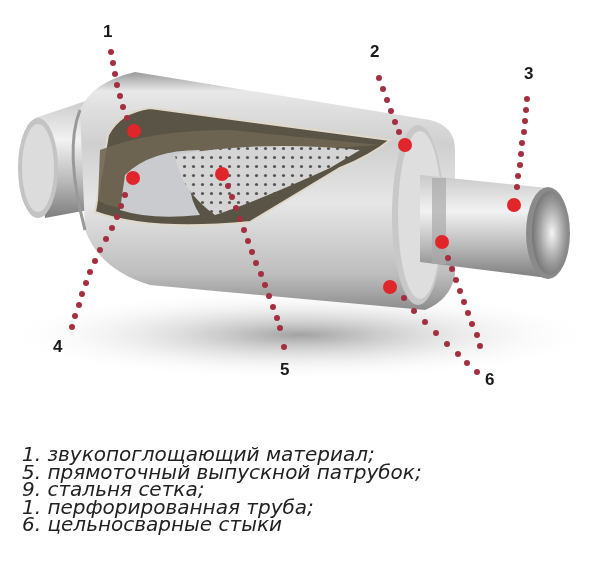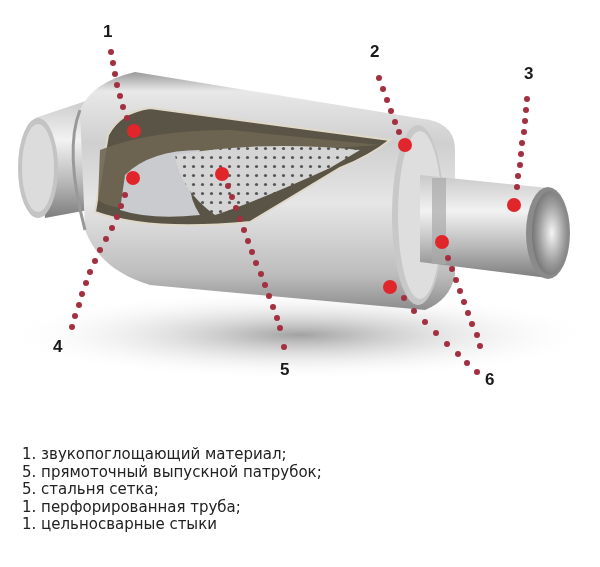--- a/index.html
+++ b/index.html
@@ -1,19 +1,19 @@
 <!DOCTYPE html>
 <html><head>
 <meta charset="utf-8">
 <style>
   html, body { margin: 0; padding: 0; background: #ffffff; }
   body { width: 600px; height: 567px; position: relative; overflow: hidden; font-family: "DejaVu Sans", sans-serif; }
   #figure { position: absolute; left: 0; top: 0; width: 600px; height: 420px; }
   .callout-num { position: absolute; font-family: "Liberation Sans", sans-serif; font-weight: bold; font-size: 17px; color: #1a1a1a; }
-  #legend { position: absolute; left: 22px; top: 446px; margin: 0; padding: 0; list-style: none; font-family: "DejaVu Sans", sans-serif; font-size: 15px; line-height: 17.6px; color: #222; }
+  #legend { position: absolute; left: 22px; top: 446px; margin: 0; padding: 0; list-style: none; font-family: "DejaVu Sans", sans-serif; font-size: 20px; line-height: 17.6px; color: #222; font-style: italic; }
   #legend li { white-space: nowrap; }
 </style>
 </head>
 <body>
 
 <div id="figure">
   <svg width="600" height="420" viewBox="0 0 600 420">
     <defs>
       <linearGradient id="bodyGrad" x1="0" y1="0" x2="0" y2="1">
         <stop offset="0" stop-color="#9a9a9a"></stop>
@@ -163,16 +163,16 @@
   <span class="callout-num" style="left:370px;top:42px;">2</span>
   <span class="callout-num" style="left:524px;top:64px;">3</span>
   <span class="callout-num" style="left:53px;top:337px;">4</span>
   <span class="callout-num" style="left:280px;top:360px;">5</span>
   <span class="callout-num" style="left:485px;top:370px;">6</span>
 </div>
 
 <ul id="legend">
   <li>1. звукопоглощающий материал;</li>
   <li>5. прямоточный выпускной патрубок;</li>
-  <li>5. стальня сетка;</li>
+  <li>9. стальня сетка;</li>
   <li>1. перфорированная труба;</li>
-  <li>1. цельносварные стыки</li>
+  <li>6. цельносварные стыки</li>
 </ul>
 
 </body></html>

